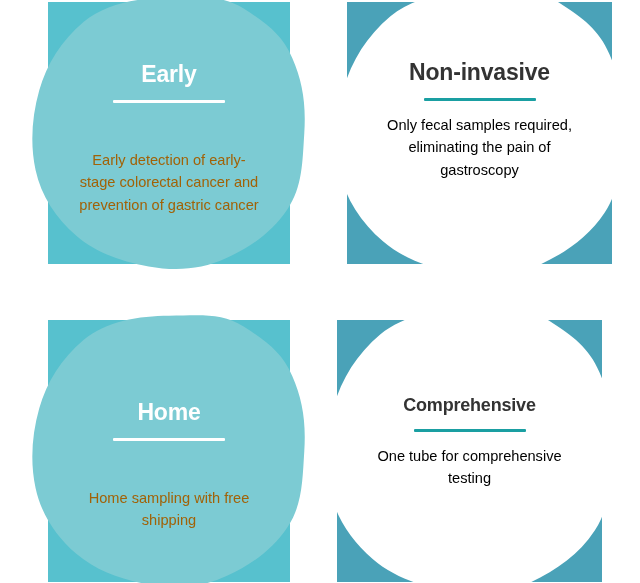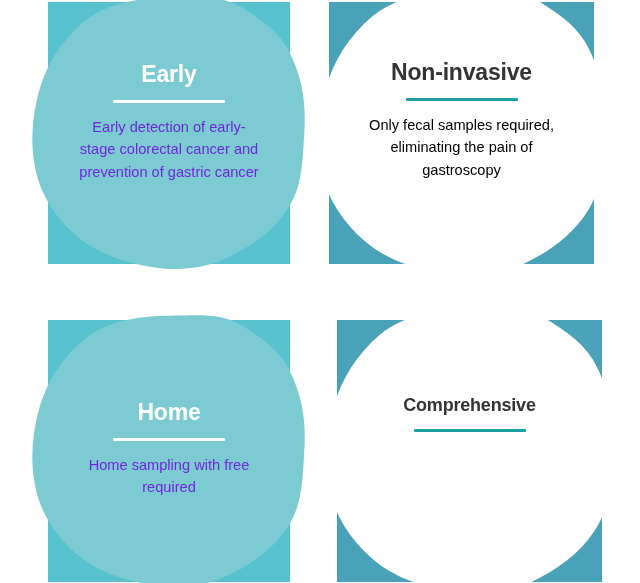--- a/index.html
+++ b/index.html
@@ -80,31 +80,31 @@
   }
 
   .desc {
     font-size: 14.6px;
     line-height: 1.52;
     max-width: 200px;
   }
 
   
   .card.light .title { color: #ffffff; }
-  .card.light .desc  { color: #6d28d9; }
+  .card.light .desc  { color: #a16207; margin-top: 33px; }
   .card.light .divider { background: #ffffff; }
 
   
   .card.dark .title { color: #333333; }
   .card.dark .desc  { color: #000000; }
   .card.dark .divider { background: #1a9fa2; }
 
   
   #card-early        { left: 48px;  top: 2px;   width: 242px; height: 262px; }
-  #card-noninvasive  { left: 329px; top: 2px;   width: 265px; height: 262px; }
+  #card-noninvasive  { left: 347px; top: 2px;   width: 265px; height: 262px; }
   #card-home         { left: 48px;  top: 320px; width: 242px; height: 262px; text-decoration: underline; }
   #card-comprehensive{ left: 337px; top: 320px; width: 265px; height: 262px; }
 
   #card-early .content,
   #card-home .content { padding-top: 60px; }
   #card-noninvasive .content { padding-top: 58px; }
   #card-comprehensive .content { padding-top: 76px; }
 
   #card-home .content { padding-top: 80px; }
 
@@ -186,21 +186,21 @@
                  C 100 289, 72 280, 50 261
                  C 28 242, 12 218, 6 190
                  C 0 162, 2 132, 10 104
                  C 18 76, 34 50, 58 30
                  C 82 10, 118 4, 150 4 Z" fill="#7ccbd3"></path>
       </svg>
     </div>
     <div class="content">
       <div class="title">Home</div>
       <div class="divider" style="background: rgb(255, 255, 255);"></div>
-      <div class="desc">Home sampling with free required</div>
+      <div class="desc">Home sampling with free shipping</div>
     </div>
   </div>
 
   <div class="card dark" id="card-comprehensive">
     <div class="tile" style="background: rgb(74, 162, 184);"></div>
     <div class="blob-wrap">
       <svg viewBox="0 0 300 300" preserveAspectRatio="none" aria-hidden="true">
         <path class="blob-path" d="M150 4
                  C 182 4, 206 0, 231 16
                  C 256 32, 272 44, 283 69
@@ -211,16 +211,17 @@
                  C 100 289, 72 280, 50 261
                  C 28 242, 12 218, 6 190
                  C 0 162, 2 132, 10 104
                  C 18 76, 34 50, 58 30
                  C 82 10, 118 4, 150 4 Z" fill="#ffffff"></path>
       </svg>
     </div>
     <div class="content">
       <div class="title">Comprehensive</div>
       <div class="divider" style="background: rgb(26, 159, 162);"></div>
+      <div class="desc">One tube for comprehensive testing</div>
     </div>
   </div>
 
 </div>
 
 </body></html>

